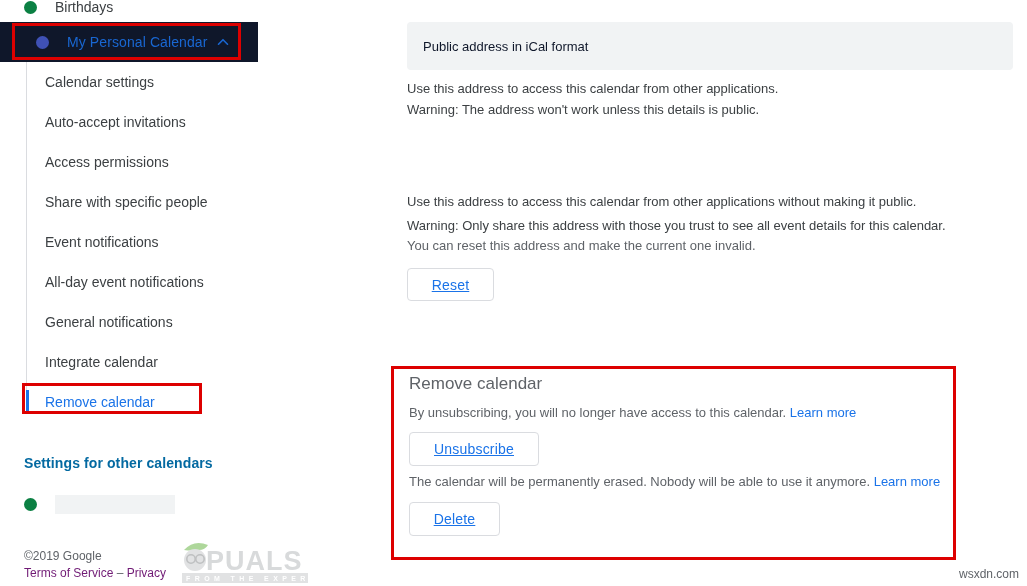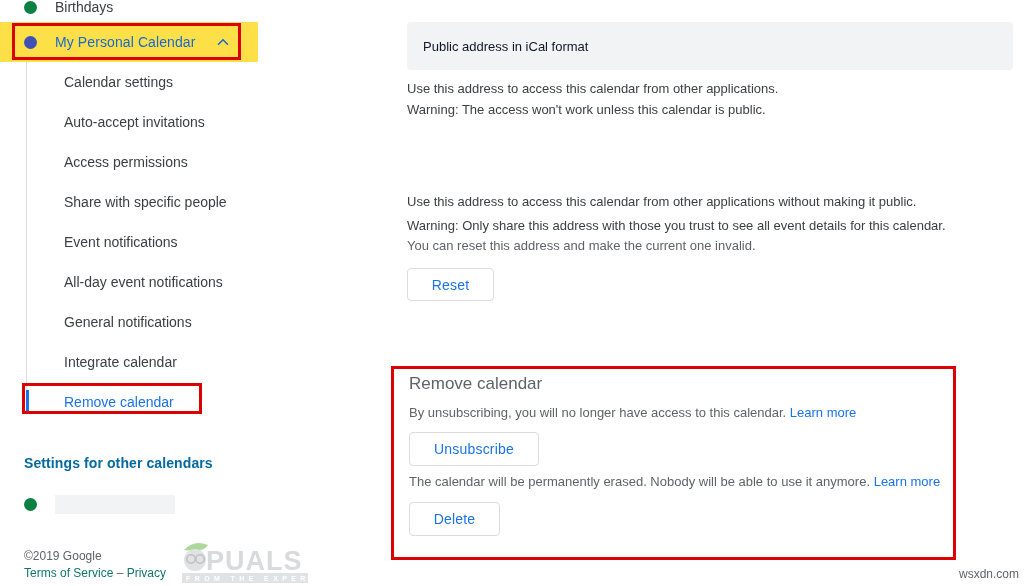--- a/index.html
+++ b/index.html
@@ -51,23 +51,23 @@
   
   #selected-cal-wrap {
     position: absolute;
     left: 0; top: 22px;
     width: 260px; height: 40px;
   }
   #selected-cal-row {
     position: absolute;
     left: 0; top: 0;
     width: 258px; height: 40px;
-    background: #fde047;
-    display: flex; align-items: center;
-    padding-left: 24px;
+    background: #0f172a;
+    display: flex; align-items: center;
+    padding-left: 36px;
   }
   #selected-cal-row .cal-label {
     margin-left: 18px;
     font-size: 14px;
     font-weight: 500;
     color: #1967d2;
     letter-spacing: .1px;
   }
   #selected-cal-row .chev {
     position: absolute;
@@ -95,21 +95,21 @@
   }
 
   #submenu {
     position: absolute;
     left: 0; top: 62px;
     width: 390px;
   }
   .sub-item {
     height: 40px;
     display: flex; align-items: center;
-    padding-left: 64px;
+    padding-left: 45px;
     font-size: 14px;
     color: #3c4043;
     position: relative;
     cursor: pointer;
   }
   .sub-item.active {
     color: #1a73e8;
     font-weight: 500;
   }
   .sub-item.active::before {
@@ -145,21 +145,21 @@
   }
 
   
   #footer {
     position: absolute;
     left: 24px; top: 548px;
     font-size: 12px;
     color: #5f6368;
     line-height: 17px;
   }
-  #footer a { color: #0f766e; text-decoration: none; }
+  #footer a { color: #701a75; text-decoration: none; }
 
   
   #watermark {
     position: absolute;
     left: 166px; top: 538px;
     width: 144px; height: 46px;
     opacity: .55;
     pointer-events: none;
   }
 
@@ -200,20 +200,21 @@
     background: #ffffff;
     border: 1px solid #dadce0;
     border-radius: 4px;
     color: #1a73e8;
     font-size: 14px;
     font-weight: 500;
     font-family: "Liberation Sans", sans-serif;
     display: flex; align-items: center; justify-content: center;
     cursor: pointer;
     letter-spacing: .2px;
+    text-decoration: underline;
   }
   #reset-button { left: 17px; top: 268px; width: 87px; height: 33px; }
 
   
   #remove-panel {
     position: absolute;
     left: 1px; top: 366px;
     width: 565px; height: 194px;
   }
   #redbox-remove-panel {
@@ -340,21 +341,21 @@
         <text x="20" y="43" font-family="Liberation Sans, sans-serif" font-size="7" font-weight="bold" fill="#ffffff" letter-spacing="4.4">FROM THE EXPERTS!</text>
       </svg>
     </div>
   </div>
 
   <div id="main">
 
     <div class="field" id="public-field">Public address in iCal format</div>
 
     <div class="desc" id="public-desc1">Use this address to access this calendar from other applications.</div>
-    <div class="desc" id="public-desc2">Warning: The access won't work unless this calendar is public.</div>
+    <div class="desc" id="public-desc2">Warning: The address won't work unless this details is public.</div>
 
 
     <div class="desc" id="secret-desc1">Use this address to access this calendar from other applications without making it public.</div>
     <div class="desc" id="secret-desc2">Warning: Only share this address with those you trust to see all event details for this calendar.</div>
     <div class="desc muted" id="secret-desc3">You can reset this address and make the current one invalid.</div>
 
     <div class="gbtn" id="reset-button">Reset</div>
 
     <div id="remove-panel">
       <div id="remove-title">Remove calendar</div>

